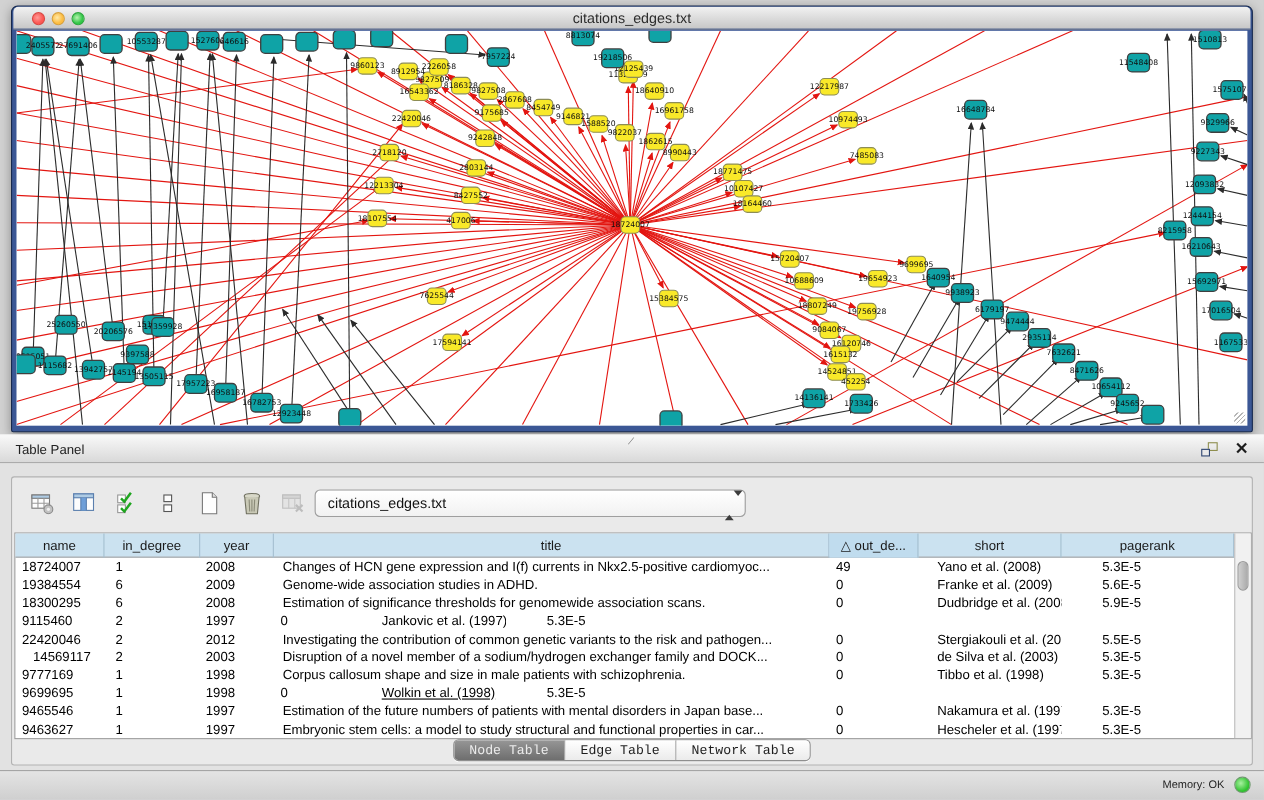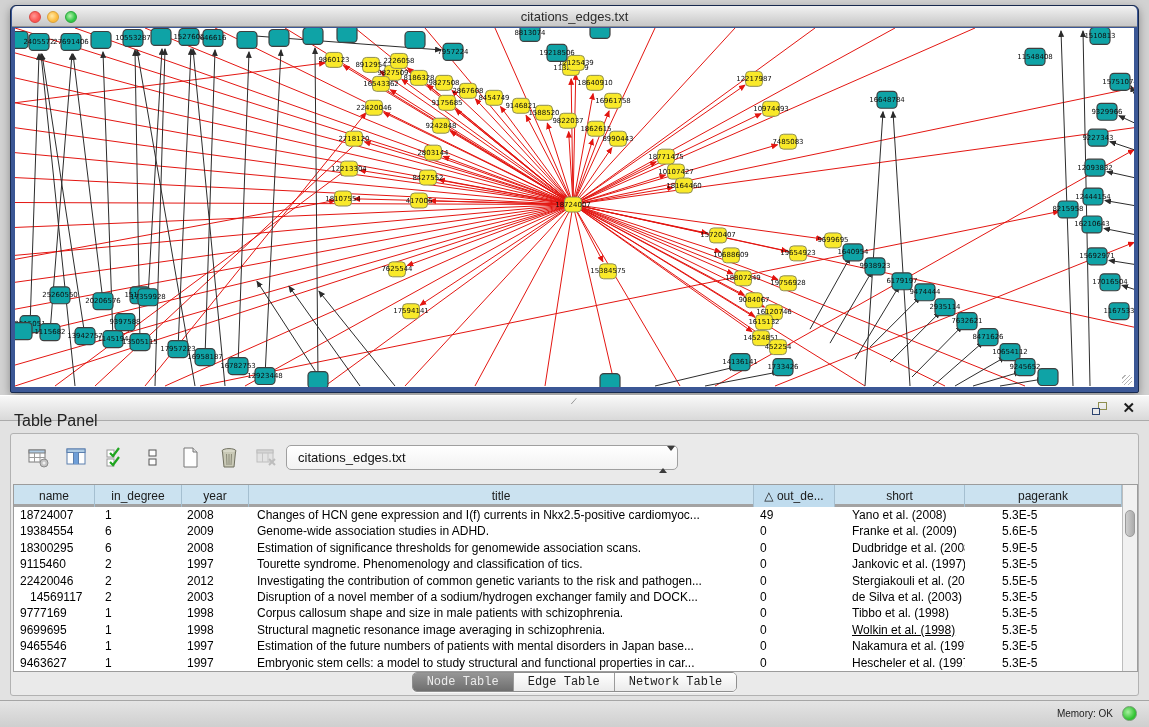--- a/index.html
+++ b/index.html
@@ -26,21 +26,21 @@
   rect.ny { fill:#f9e929; stroke:#8d8d55; stroke-width:1; }
   rect.nt { fill:#0fa3a6; stroke:#3f3f3f; stroke-width:1.2; }
   text.nl { font-family:"DejaVu Sans",sans-serif; font-size:7px; fill:#0f0f0f; text-anchor:middle; }
   .grip-corner { position:absolute; right:2px; bottom:2px; width:10px; height:10px;
     background:repeating-linear-gradient(135deg,transparent,transparent 2px,#b5b5b5 2px,#b5b5b5 3px); }
 
   
   .table-panel { position:absolute; left:0; top:395px; width:1149px; height:332px; background:#e2e2e2; }
   .panel-titlebar { position:absolute; left:0; right:0; top:0; height:26px;
     background:linear-gradient(#f8f8f8,#d9d9d9); border-top:1px solid #ffffff; border-bottom:1px solid #ababab; }
-  .panel-title { position:absolute; left:14px; top:16px; font-size:16px; color:#222; }
+  .panel-title { position:absolute; left:14px; top:6px; font-size:12px; color:#222; }
   .panel-grip { position:absolute; left:571px; top:2px; width:9px; height:7px; color:#555; font-size:8px; line-height:7px; }
   .float-btn { position:absolute; right:42px; top:6px; width:15px; height:13px; cursor:pointer; }
   .float-btn .back { position:absolute; right:0; top:0; width:9px; height:8px; border:1px solid #8e8e4e; }
   .float-btn .front{ position:absolute; left:0; bottom:0; width:8px; height:7px; border:1px solid #2d4470; background:#e9e9e9; }
   .close-btn { position:absolute; right:14px; top:3px; font-size:15px; font-weight:bold; color:#1d1d1d; cursor:pointer; }
 
   .content-box { position:absolute; left:10px; top:38px; width:1129px; height:263px;
     background:#eaeaea; border:1px solid #b2b2b2; border-radius:3px; }
 
   
@@ -53,21 +53,21 @@
   .combo-text { position:absolute; left:11px; top:4px; font-size:13px; color:#111; }
   .combo-arrows { position:absolute; right:9px; top:5px; width:9px; }
   .combo-arrows .up { width:0; height:0; border-left:4px solid transparent; border-right:4px solid transparent;
     border-bottom:5px solid #3c3c3c; margin-bottom:3px; }
   .combo-arrows .dn { width:0; height:0; border-left:4px solid transparent; border-right:4px solid transparent;
     border-top:5px solid #3c3c3c; }
 
   
   .tablewrap { position:absolute; left:2px; top:50px; width:1125px; height:188px; background:#fff;
     border:1px solid #9c9c9c; }
-  .thead { position:absolute; left:0; top:0; right:15px; height:22px; background:#cbe2f0; border-bottom:3px solid #a3a3a3; display:flex; }
+  .thead { position:absolute; left:0; top:0; right:15px; height:22px; background:#cbe2f0; border-bottom:1px solid #a3a3a3; display:flex; }
   .th { height:22px; border-right:1px solid #a5bfd0; font-size:12px; color:#1a1a1a;
     display:flex; align-items:center; justify-content:center; overflow:hidden; white-space:nowrap; cursor:pointer; }
   .th.sorted { background:#c0dcee; }
   .tbody { position:absolute; left:0; top:22px; right:15px; bottom:0; overflow:hidden; }
   .tr { display:flex; height:16.4px; cursor:default; }
   .td { font-size:12px; color:#000; line-height:16.4px; white-space:nowrap; overflow:hidden; }
   .vscroll { position:absolute; right:0; top:0; bottom:0; width:15px; background:#f1f1f1; border-left:1px solid #bdbdbd; }
   .vthumb { position:absolute; left:2px; top:25px; width:10px; height:27px; border-radius:5px;
     background:linear-gradient(90deg,#cfcfcf,#ababab); border:1px solid #9a9a9a; }
 
@@ -567,21 +567,20 @@
             <div class="td" style="width: 67px; padding-left: 5px;">2008</div>
             <div class="td" style="width: 505px; padding-left: 8px;">Estimation of significance thresholds for genomewide association scans.</div>
             <div class="td" style="width: 81px; padding-left: 6px;">0</div>
             <div class="td" style="width: 130px; padding-left: 17px;">Dudbridge et al. (2008)</div>
             <div class="td" style="width: 157px; padding-left: 37px;">5.9E-5</div>
           </div>
           <div class="tr">
             <div class="td" style="width: 81px; padding-left: 6px;">9115460</div>
             <div class="td" style="width: 87px; padding-left: 10px;">2</div>
             <div class="td" style="width: 67px; padding-left: 5px;">1997</div>
-            <div class="td" style="width: 505px; padding-left: 8px;">Tourette syndrome. Phenomenology and classification of tics.</div>
             <div class="td" style="width: 81px; padding-left: 6px;">0</div>
             <div class="td" style="width: 130px; padding-left: 17px;">Jankovic et al. (1997)</div>
             <div class="td" style="width: 157px; padding-left: 37px;">5.3E-5</div>
           </div>
           <div class="tr">
             <div class="td" style="width: 81px; padding-left: 6px;">22420046</div>
             <div class="td" style="width: 87px; padding-left: 10px;">2</div>
             <div class="td" style="width: 67px; padding-left: 5px;">2012</div>
             <div class="td" style="width: 505px; padding-left: 8px;">Investigating the contribution of common genetic variants to the risk and pathogen...</div>
             <div class="td" style="width: 81px; padding-left: 6px;">0</div>
@@ -603,21 +602,20 @@
             <div class="td" style="width: 67px; padding-left: 5px;">1998</div>
             <div class="td" style="width: 505px; padding-left: 8px;">Corpus callosum shape and size in male patients with schizophrenia.</div>
             <div class="td" style="width: 81px; padding-left: 6px;">0</div>
             <div class="td" style="width: 130px; padding-left: 17px;">Tibbo et al. (1998)</div>
             <div class="td" style="width: 157px; padding-left: 37px;">5.3E-5</div>
           </div>
           <div class="tr">
             <div class="td" style="width: 81px; padding-left: 6px;">9699695</div>
             <div class="td" style="width: 87px; padding-left: 10px;">1</div>
             <div class="td" style="width: 67px; padding-left: 5px;">1998</div>
-            <div class="td" style="width: 505px; padding-left: 8px;">Structural magnetic resonance image averaging in schizophrenia.</div>
             <div class="td" style="width: 81px; padding-left: 6px;">0</div>
             <div class="td" style="width: 130px; padding-left: 17px; text-decoration: underline;">Wolkin et al. (1998)</div>
             <div class="td" style="width: 157px; padding-left: 37px;">5.3E-5</div>
           </div>
           <div class="tr">
             <div class="td" style="width: 81px; padding-left: 6px;">9465546</div>
             <div class="td" style="width: 87px; padding-left: 10px;">1</div>
             <div class="td" style="width: 67px; padding-left: 5px;">1997</div>
             <div class="td" style="width: 505px; padding-left: 8px;">Estimation of the future numbers of patients with mental disorders in Japan base...</div>
             <div class="td" style="width: 81px; padding-left: 6px;">0</div>

